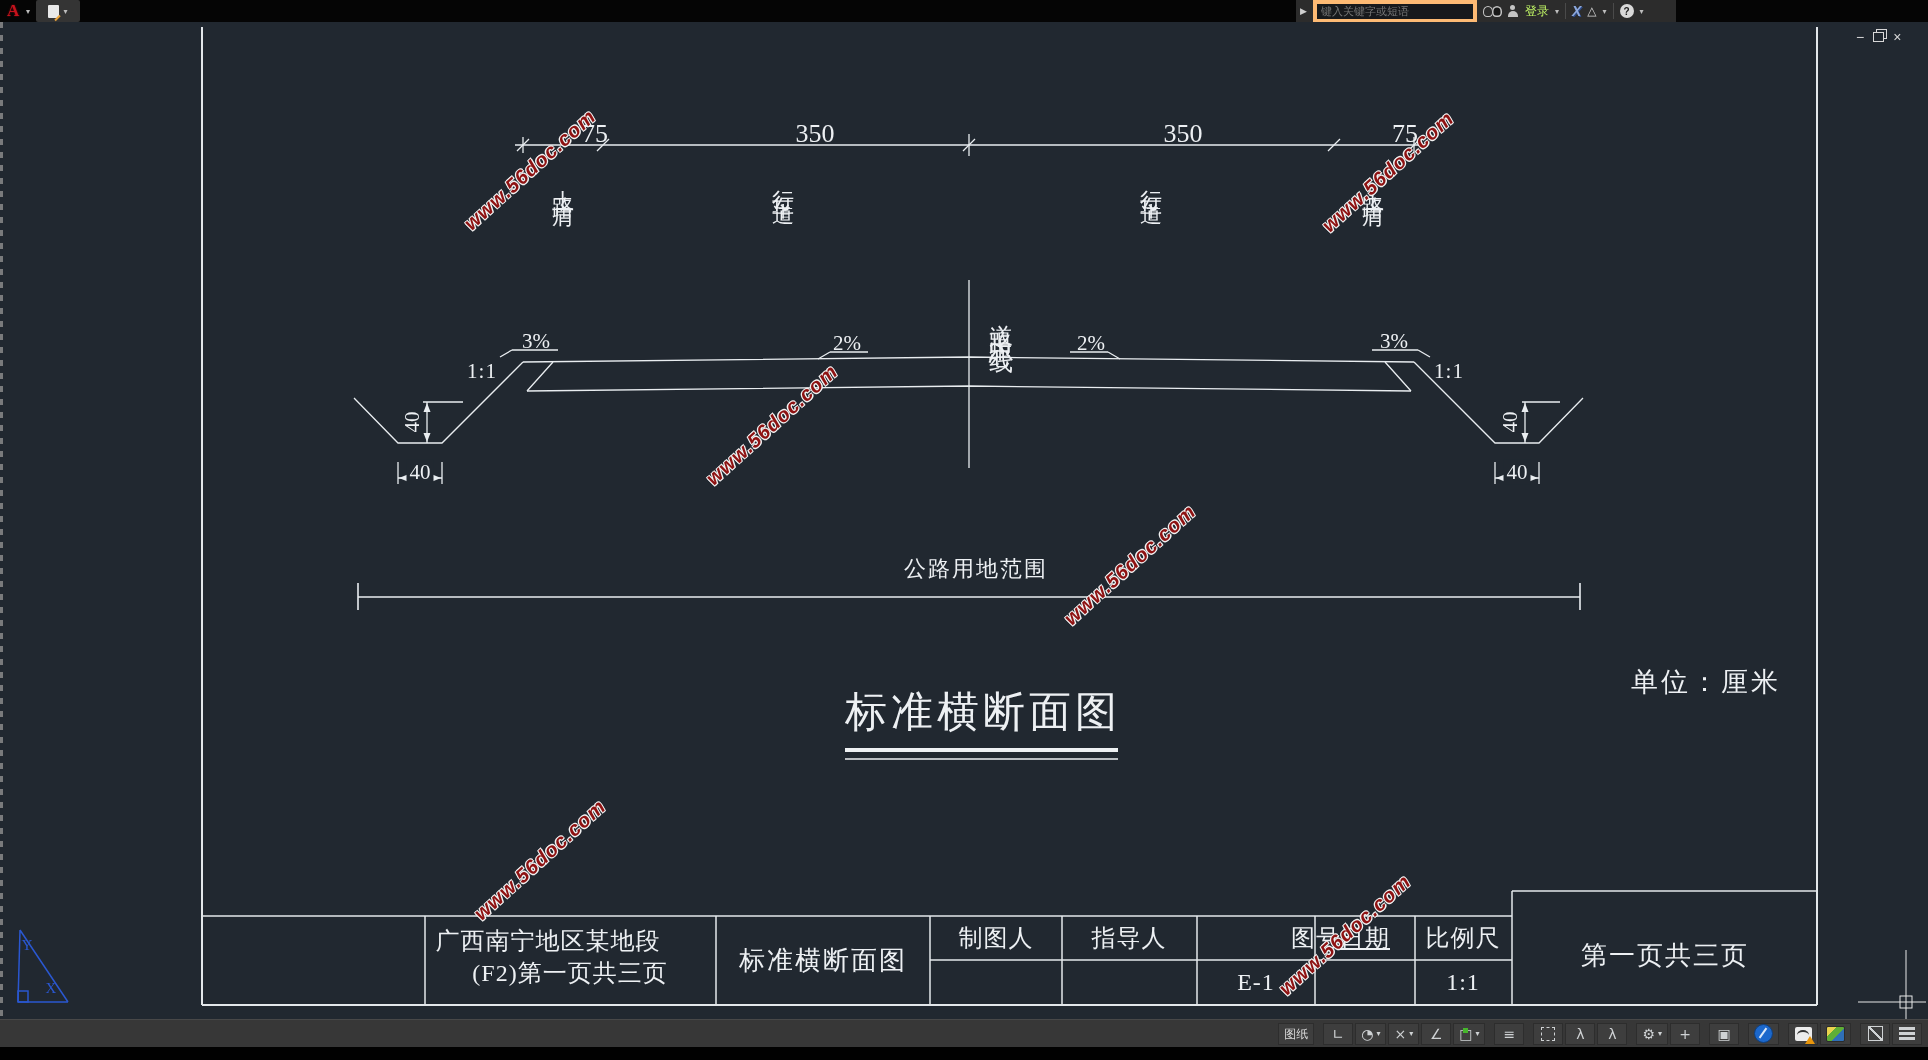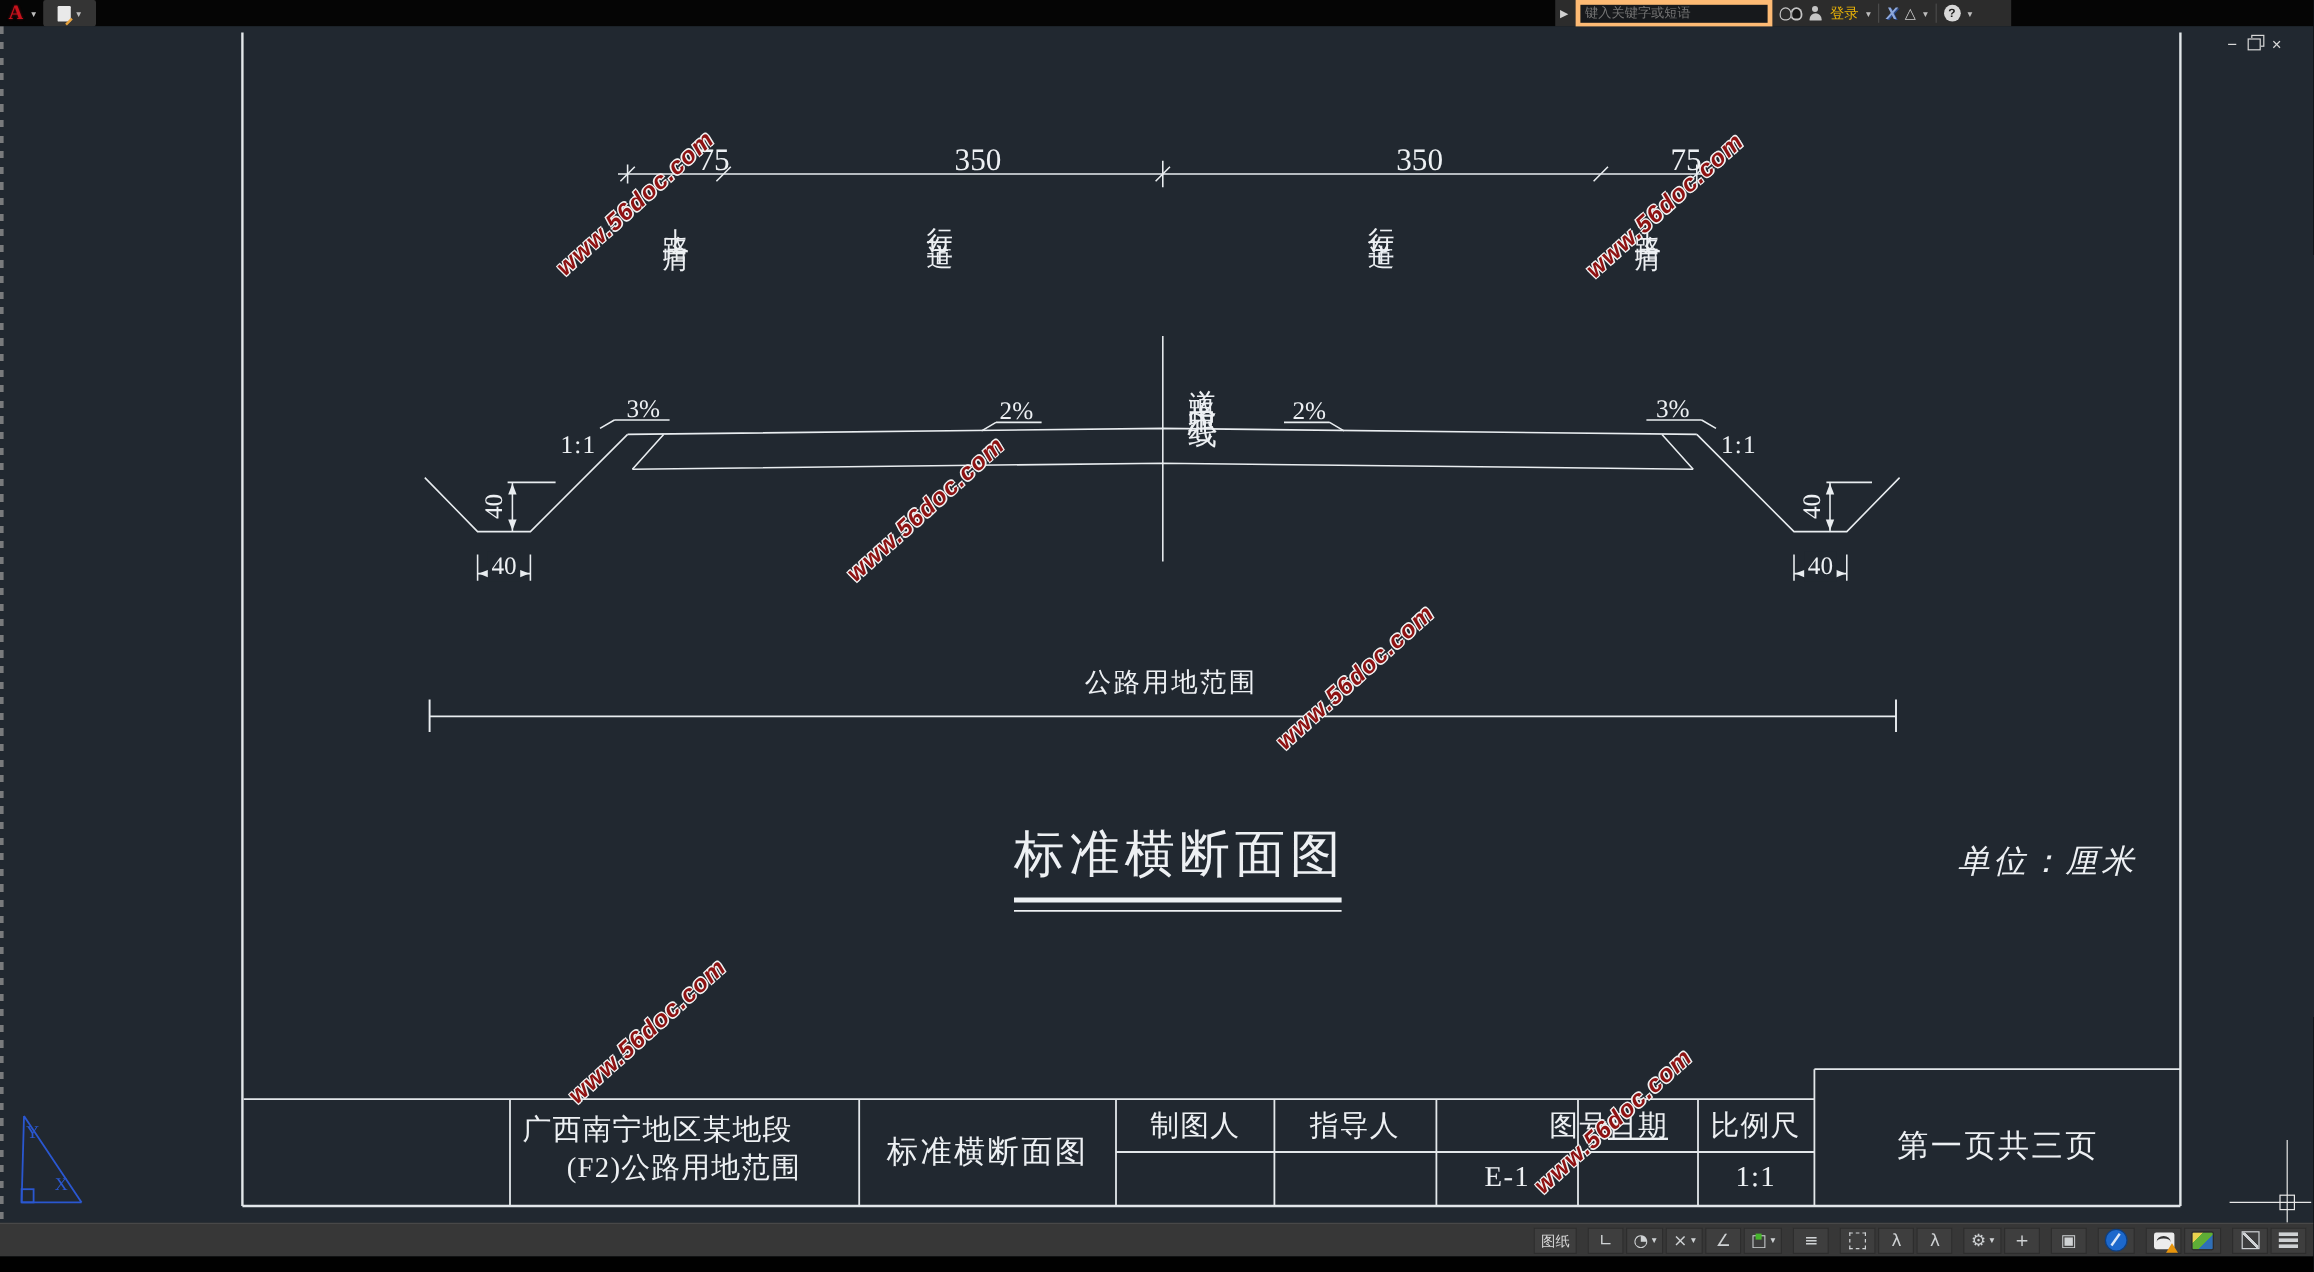--- a/index.html
+++ b/index.html
@@ -12,21 +12,21 @@
   #quickaccess{position:absolute;left:36px;top:0;height:22px;width:44px;background:#343434;border-radius:2px;display:flex;align-items:center;justify-content:center;gap:4px;}
   .docicon{position:relative;width:11px;height:13px;background:#e9e9e9;border-radius:1px;}
   .docicon:after{content:"";position:absolute;right:-2px;bottom:-1px;width:7px;height:2px;background:#e8a33d;transform:rotate(-45deg);}
   #searchbar{position:absolute;left:1296px;top:0;width:380px;height:22px;background:#2c2c2c;display:flex;align-items:center;gap:6px;padding:0 4px;box-sizing:border-box;}
   #prompt-arrow{color:#d0d0d0;font-size:9px;}
   #search-input{width:148px;height:15px;background:#17191c;border:4px solid #fdba74;color:#9a9a9a;font-size:11px;padding:0 4px;font-family:"Liberation Sans",sans-serif;}
   .binoc{width:8px;height:9px;border:1.5px solid #c4c4c4;border-radius:50% 50% 40% 40%;box-shadow:9px 0 0 -1.5px #171717,9px 0 0 0 #c4c4c4;margin-right:8px;}
   .person{position:relative;width:12px;height:12px;}
   .person:before{content:"";position:absolute;left:3px;top:0;width:5px;height:5px;border-radius:50%;background:#c4c4c4;}
   .person:after{content:"";position:absolute;left:1px;top:6px;width:10px;height:6px;border-radius:5px 5px 0 0;background:#c4c4c4;}
-  #signin{color:#eab308;font-size:12px;}
+  #signin{color:#bef264;font-size:12px;}
   .vdiv{width:1px;height:16px;background:#4a4a4a;}
   #xchg{color:#8ea9dd;font-weight:bold;font-style:italic;font-size:14px;text-shadow:1px 1px 0 #2b4a8a;}
   #a360{color:#cfcfcf;font-size:12px;}
   #help{width:14px;height:14px;border-radius:50%;background:#d8d8d8;color:#1a1a1a;font-weight:bold;font-size:10px;display:flex;align-items:center;justify-content:center;}
   
   #docctrl{position:absolute;left:1856px;top:29px;display:flex;gap:9px;align-items:center;z-index:5;}
   #docctrl .g{color:#d8d8d8;font-size:14px;line-height:16px;}
   .restorebox{width:9px;height:8px;border:1.5px solid #d8d8d8;box-shadow:3px -3px 0 -1px #212830,3px -3px 0 0 #d8d8d8;}
   
   #canvas{position:absolute;left:0;top:22px;width:1928px;height:997px;background:#212830;}
@@ -193,24 +193,24 @@
     <span class="lbl ratio" style="left:1449px;top:349px;">1:1</span>
 
     <span class="lbl dim40v" style="left:412px;top:400px;">40</span>
     <span class="lbl dim40h" style="left:420px;top:450px;">40</span>
     <span class="lbl dim40v" style="left:1510px;top:400px;">40</span>
     <span class="lbl dim40h" style="left:1517px;top:450px;">40</span>
 
     <span class="lbl extent" style="left:976px;top:547px;">公路用地范围</span>
 
     <span class="lbl maintitle" style="left:983px;top:690px;">标准横断面图</span>
-    <span class="lbl unit" style="left:1706px;top:696px;font-style:italic;">单位：厘米</span>
+    <span class="lbl unit" style="left:1706px;top:660px;">单位：厘米</span>
 
     <span class="lbl tbtxt" style="left:548px;top:919px;">广西南宁地区某地段</span>
-    <span class="lbl tbtxt" style="left:570px;top:951px;">(F2)公路用地范围</span>
+    <span class="lbl tbtxt" style="left:570px;top:951px;">(F2)第一页共三页</span>
     <span class="lbl tbbig" style="left:823px;top:938px;">标准横断面图</span>
     <span class="lbl tbtxt" style="left:996px;top:916px;">制图人</span>
     <span class="lbl tbtxt" style="left:1129px;top:916px;">指导人</span>
     <span class="lbl tbtxt" style="left:1316px;top:916px;">图号</span>
     <span class="lbl tbtxt" style="left:1256px;top:960px;">E-1</span>
     <span class="lbl tbtxt" style="left:1365px;top:916px;text-decoration:underline;">日期</span>
     <span class="lbl tbtxt" style="left:1463px;top:916px;">比例尺</span>
     <span class="lbl tbtxt" style="left:1463px;top:960px;">1:1</span>
     <span class="lbl tbbig" style="left:1665px;top:933px;">第一页共三页</span>
 

